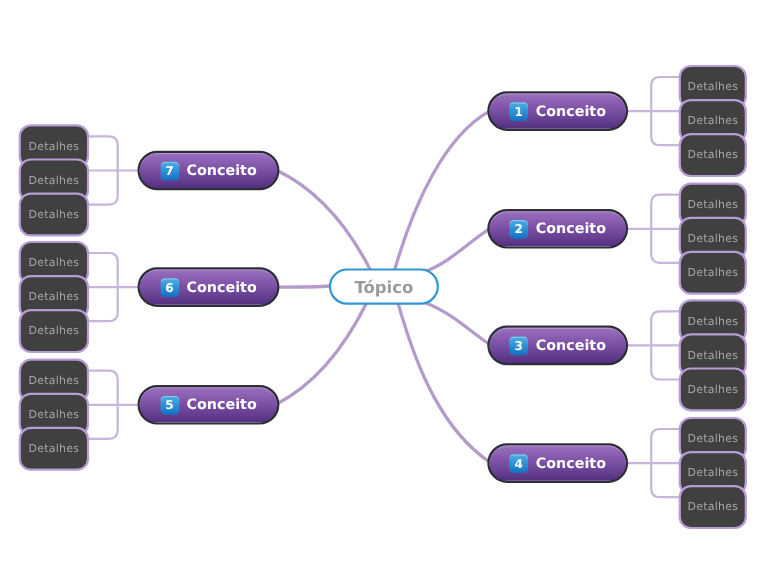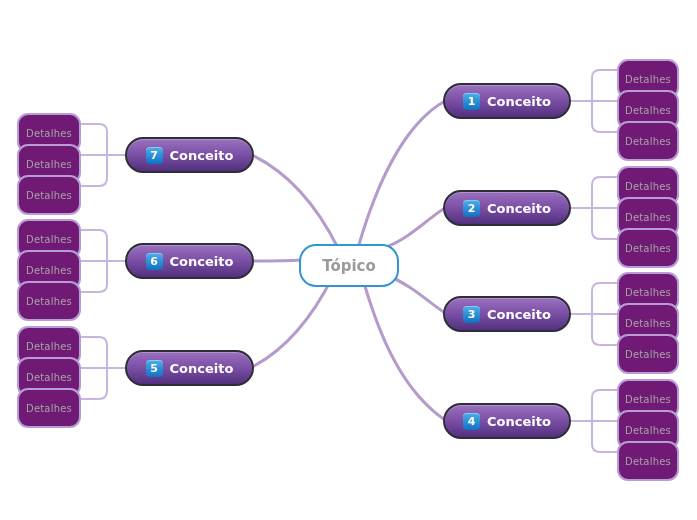--- a/index.html
+++ b/index.html
@@ -19,21 +19,21 @@
   html,body{margin:0;padding:0;background:#fff;}
   .canvas{
     position:relative;
     width:697px;height:520px;
     background:var(--canvas-bg);
     overflow:hidden;
     font-family:"DejaVu Sans","Liberation Sans",sans-serif;
   }
   svg.connectors{position:absolute;left:0;top:0;width:697px;height:520px;}
   .center-node{
-    position:absolute;left:299px;top:244px;width:100px;height:43px;
+    position:absolute;left:299px;top:244px;width:100px;height:33px;
     box-sizing:border-box;
     background:#ffffff;
     border:2px solid var(--center-border);
     border-radius:17px;
     display:flex;align-items:center;justify-content:center;
     color:var(--gray-text);
     font-size:15px;font-weight:bold;
     z-index:2;
   }
   .branch-node{
@@ -51,21 +51,21 @@
     width:17px;height:17px;flex:0 0 17px;
     border-radius:4px;
     background:linear-gradient(180deg,var(--badge-top),var(--badge-bottom));
     box-shadow:inset 0 1px 0 rgba(255,255,255,.35);
     display:flex;align-items:center;justify-content:center;
     color:#fff;font-size:11px;font-weight:bold;
   }
   .detail-node{
     position:absolute;width:62px;height:40px;
     box-sizing:border-box;
-    background:#701a75;
+    background:#404040;
     border:2px solid var(--detail-border);
     border-radius:11px;
     display:flex;align-items:center;justify-content:center;
     color:#a5a5a5;font-size:10px;letter-spacing:.2px;
     z-index:2;
   }
   .detail-node.left{width:64px;}
   path.curve{stroke:var(--curve-color);stroke-width:3;fill:none;stroke-linecap:round;}
   path.bracket{stroke:var(--bracket-color);stroke-width:2;fill:none;stroke-linecap:round;stroke-linejoin:round;}
 </style>

